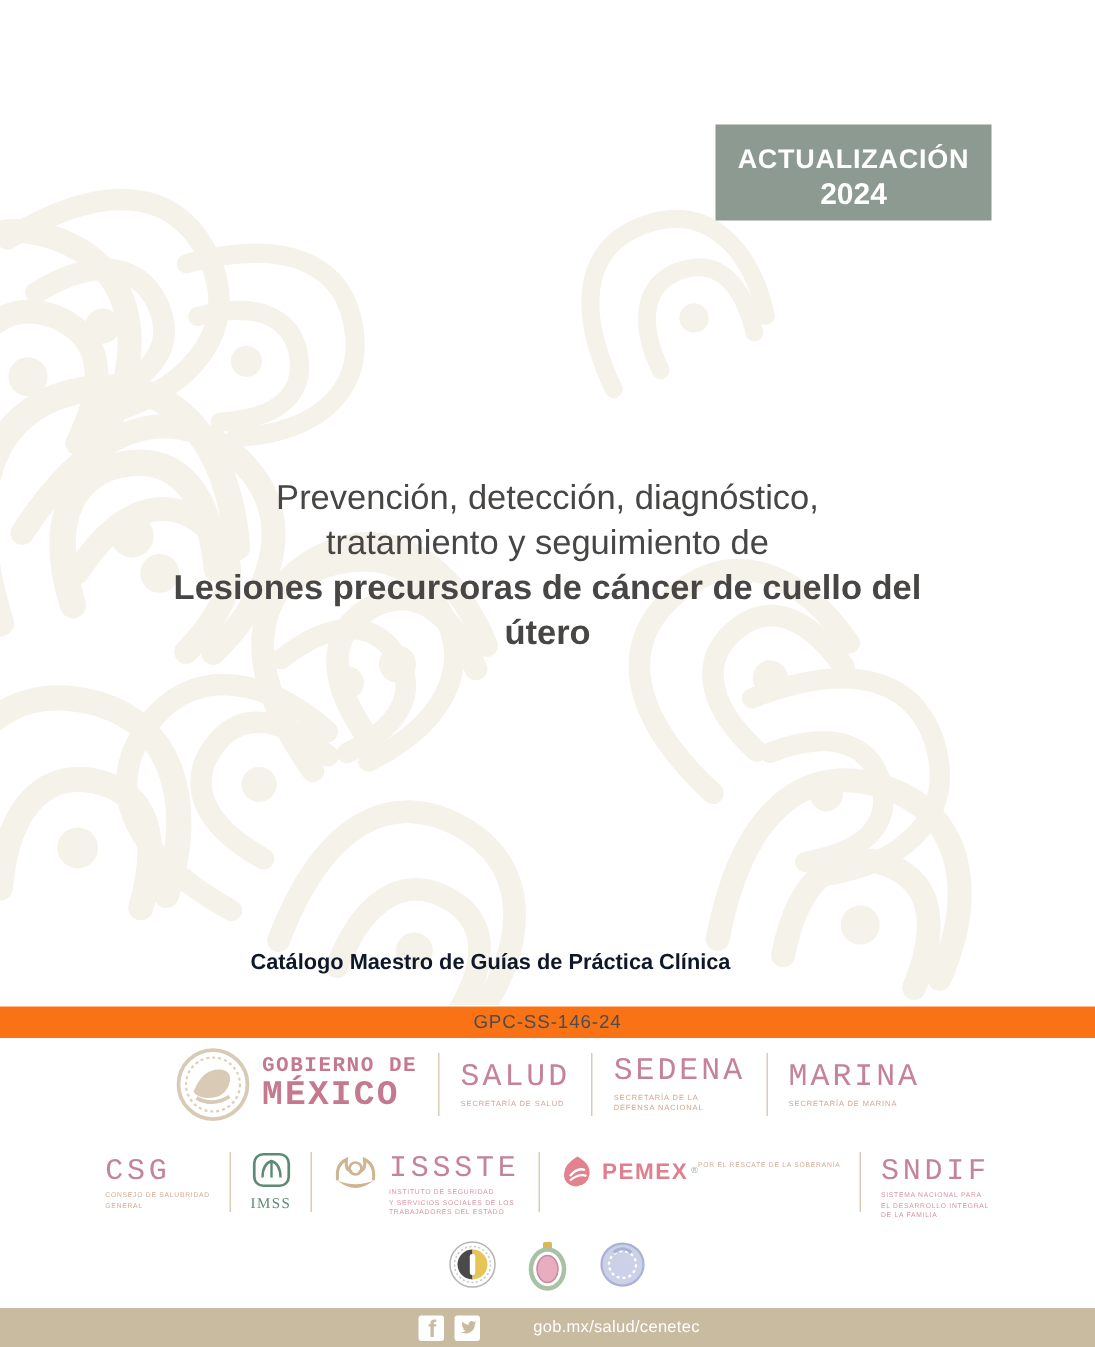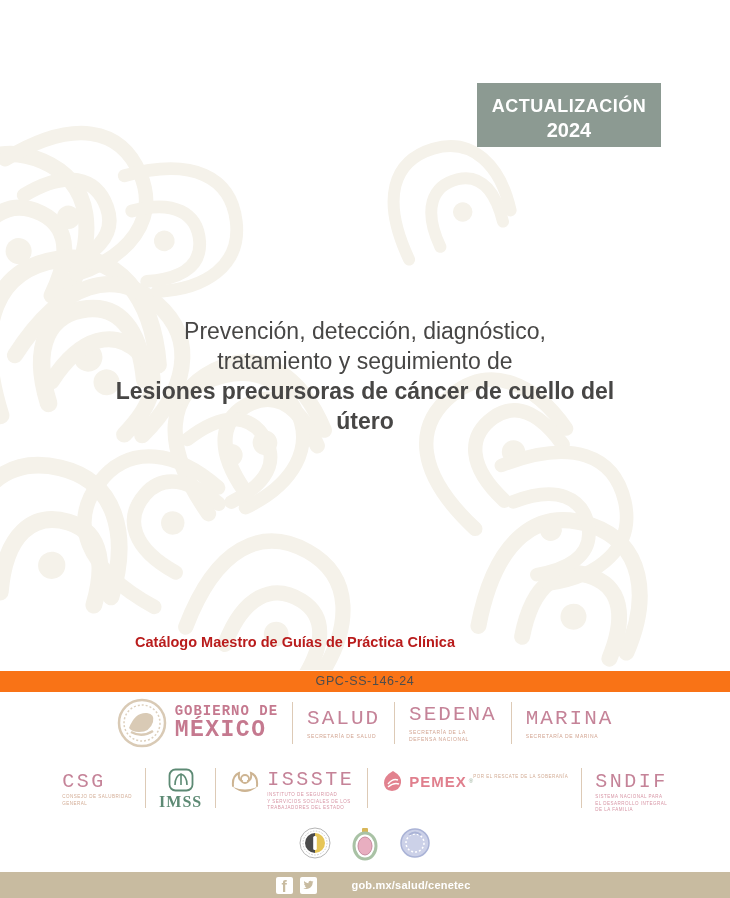--- a/index.html
+++ b/index.html
@@ -25,22 +25,22 @@
          color:#fff;text-align:center;z-index:2;}
   .badge-l1{font-size:18px;font-weight:700;margin-top:13px;letter-spacing:0.5px;}
   .badge-l2{font-size:20px;font-weight:700;line-height:26px;}
 
   
   .title{position:absolute;left:0;top:316px;width:730px;text-align:center;color:#474645;
          font-size:23px;line-height:30px;z-index:1;}
   .title .bold{font-weight:700;}
 
   
-  .catalog{position:absolute;left:0;top:634px;width:590px;text-align:center;color:#b91c1c;
-           font-weight:700;font-size:14.5px;z-index:1;}
+  .catalog{position:absolute;left:0;top:634px;width:590px;text-align:center;color:#0f172a;
+           font-weight:700;font-size:14.5px;z-index:1;padding-left:32px;}
   .code-bar{position:absolute;left:0;top:671px;width:730px;height:21px;background:#f97316;
             text-align:center;color:#4d4d4d;font-size:12.5px;line-height:21px;
             letter-spacing:0.6px;z-index:2;}
 
   
   .serif{font-family:Liberation Mono, monospace;}
   .row1{position:absolute;left:0;top:698px;width:730px;display:flex;justify-content:center;
         align-items:center;z-index:2;}
   .row2{position:absolute;left:0;top:768px;width:730px;display:flex;justify-content:center;
         align-items:flex-start;z-index:2;}
@@ -50,40 +50,40 @@
   .agency .name{color:#c58398;font-size:21px;letter-spacing:2px;line-height:22px;}
   .agency .sub{font-size:5px;letter-spacing:0.6px;color:#d2a491;margin-top:3px;line-height:6px;white-space:nowrap;}
   .gob{display:flex;align-items:center;}
   .gob-text{margin-left:8px;color:#c5798f;font-weight:700;}
   .gob-l1{font-size:14px;letter-spacing:1px;line-height:15px;}
   .gob-l2{font-size:23px;letter-spacing:1.5px;line-height:23px;}
   .small-name{color:#c58398;font-size:20px;letter-spacing:2.5px;line-height:20px;}
   .tiny-sub{font-size:4.5px;letter-spacing:0.5px;color:#d2ab94;line-height:5.5px;margin-top:2px;white-space:nowrap;}
   .tiny-sub.pink{color:#d795a5;}
   .imss-block{text-align:center;color:#5d8a74;}
-  .imss-name{font-family:"Liberation Serif",serif;font-weight:700;font-size:16px;letter-spacing:1px;line-height:11px;}
+  .imss-name{font-family:"Liberation Serif",serif;font-weight:400;font-size:10px;letter-spacing:1px;line-height:11px;}
   .issste{display:flex;align-items:flex-start;}
   .pemex{display:flex;flex-direction:row;align-items:flex-start;}
   .pemex-top{display:flex;align-items:center;}
   .pemex-name{color:#e07f8d;font-weight:700;font-size:15px;letter-spacing:1px;}
   .pemex-reg{color:#9bb09b;font-size:6px;margin-left:2px;}
   .seals{position:absolute;left:0;top:827px;width:730px;display:flex;justify-content:center;
          gap:19px;z-index:2;}
 
   
   .footer{position:absolute;left:0;top:872px;width:730px;height:26px;background:#c8bba0;
           display:flex;align-items:center;justify-content:center;gap:7px;z-index:2;
           transform:translateZ(0);}
   .footer-inner{display:flex;align-items:center;gap:7px;margin-left:16px;}
   .fb{width:17px;height:17px;background:#fff;border-radius:2px;overflow:hidden;position:relative;}
   .fb span{position:absolute;left:6px;top:1px;color:#c8bba0;font-weight:700;font-size:16px;
            font-family:"Liberation Sans",sans-serif;}
   .tw{width:17px;height:17px;background:#fff;border-radius:2px;display:flex;align-items:center;
       justify-content:center;}
-  .footer-url{color:#ffffff;font-weight:700;font-size:11px;letter-spacing:0.2px;padding-left:28px;}
+  .footer-url{color:#ffffff;font-weight:400;font-size:11px;letter-spacing:0.2px;padding-left:28px;}
 </style>
 </head>
 <body>
 
 <div class="page">
 
   <svg class="watermark" viewBox="0 0 730 582" xmlns="http://www.w3.org/2000/svg">
     <defs>
       <g id="m" fill="none" stroke="#f5f2ea" stroke-width="16" stroke-linecap="round">
         <path d="M10 150 C 5 60 40 20 95 25 C 150 30 170 80 160 140"></path>

